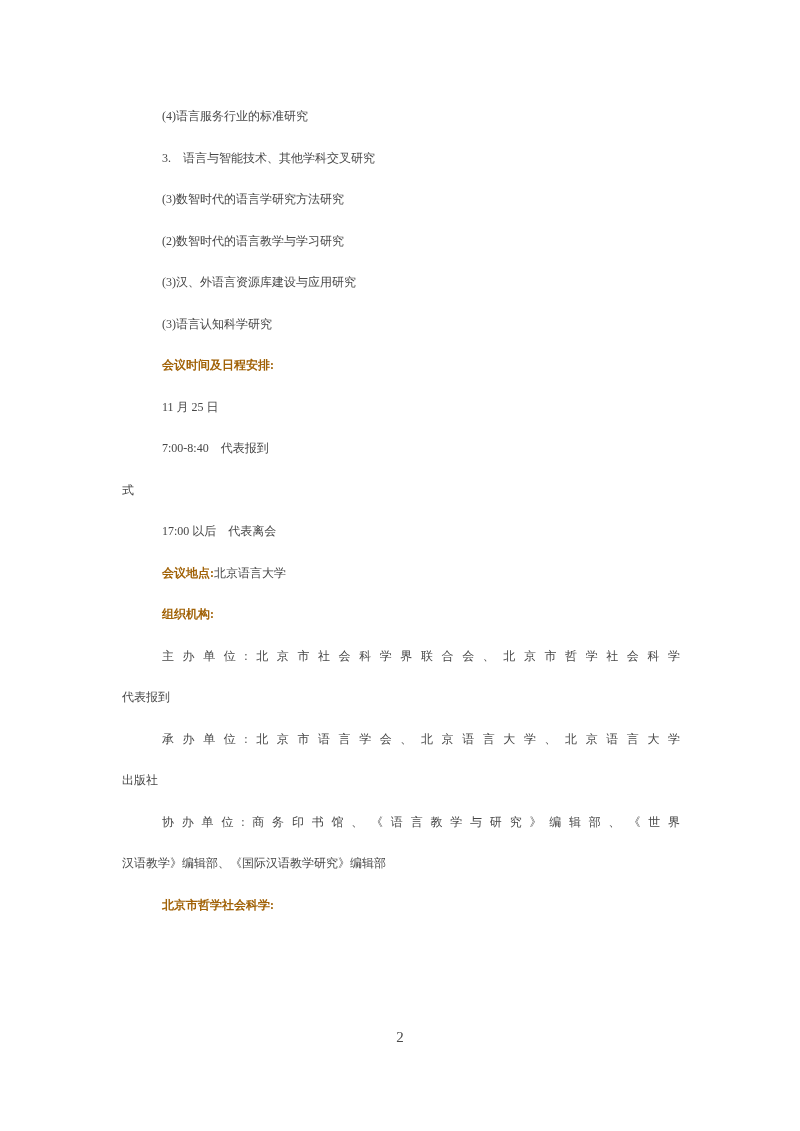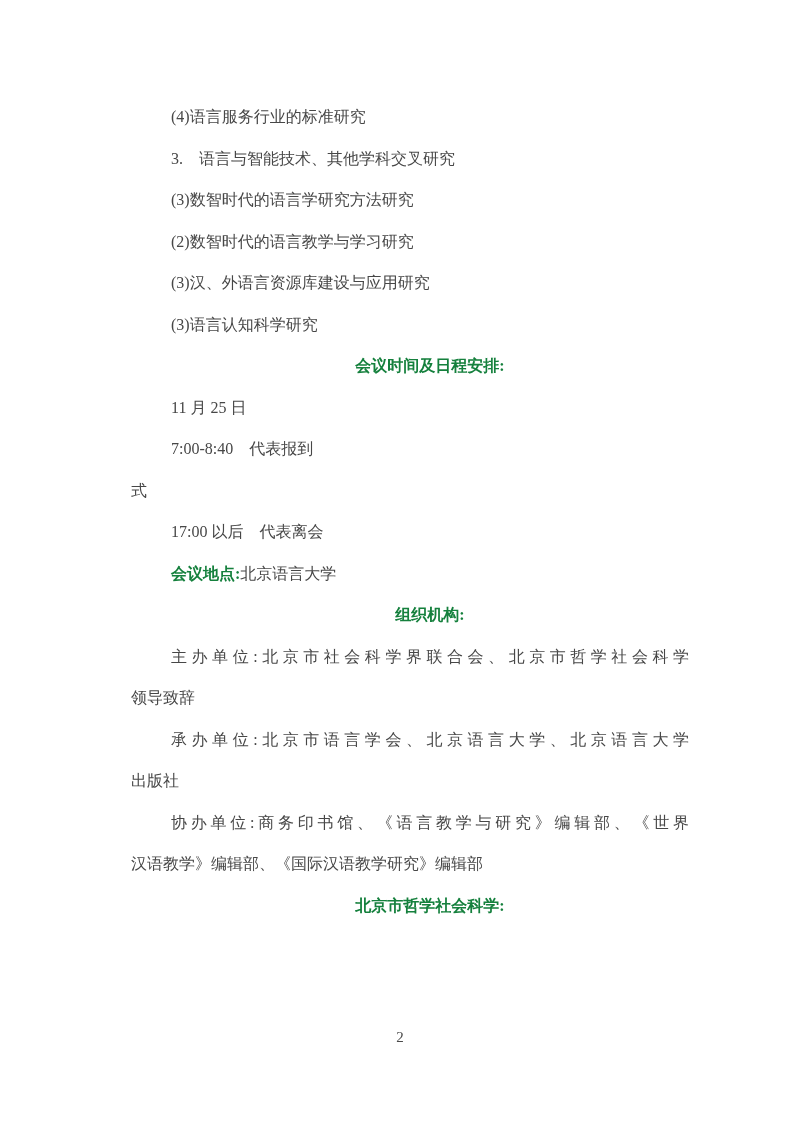--- a/index.html
+++ b/index.html
@@ -11,41 +11,40 @@
     position: relative;
     width: 800px;
     height: 1131px;
     background: #ffffff;
     overflow: hidden;
     font-family: "Liberation Serif", "DejaVu Serif", serif;
   }
   .content {
     position: absolute;
     top: 96px;
-    left: 131px;
+    left: 122px;
     width: 558px;
     color: #474747;
-    font-size: 16px;
+    font-size: 12px;
     line-height: 41.5px;
   }
   .line {
     min-height: 41.5px;
     white-space: pre-wrap;
   }
   .indent {
     text-indent: 40px;
   }
   .fill {
     text-align: justify;
     text-align-last: justify;
   }
   .bold {
     font-weight: 700;
-    color: #15803d;
-    text-align: center;
+    color: #a16207;
   }
   .footer {
     position: absolute;
     top: 1026px;
     left: 0;
     width: 100%;
     text-align: center;
     font-size: 15px;
     line-height: 22px;
     color: #4a4a4a;
@@ -67,21 +66,21 @@
     <div class="line indent bold">会议时间及日程安排:</div>
     <div class="line indent">11 月 25 日</div>
     <div class="line indent">7:00-8:40　代表报到</div>
     <div class="line">式</div>
     <div class="line indent">17:00 以后　代表离会</div>
 
     <div class="line indent"><span class="bold">会议地点:</span><span>北京语言大学</span></div>
 
     <div class="line indent bold">组织机构:</div>
     <div class="line indent fill">主办单位:北京市社会科学界联合会、北京市哲学社会科学</div>
-    <div class="line">领导致辞</div>
+    <div class="line">代表报到</div>
     <div class="line indent fill">承办单位:北京市语言学会、北京语言大学、北京语言大学</div>
     <div class="line">出版社</div>
     <div class="line indent fill">协办单位:商务印书馆、《语言教学与研究》编辑部、《世界</div>
     <div class="line">汉语教学》编辑部、《国际汉语教学研究》编辑部</div>
 
     <div class="line indent bold">北京市哲学社会科学:</div>
 
   </div>
 
   <div class="footer">2</div>

